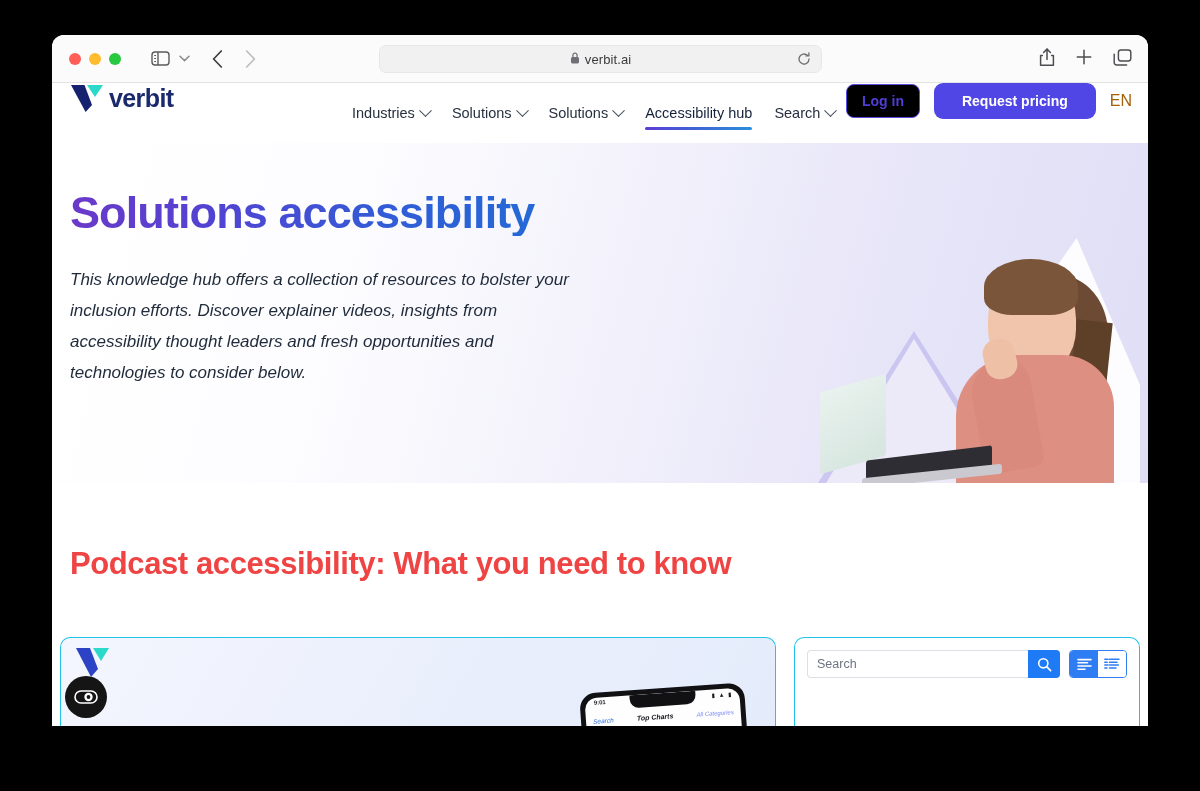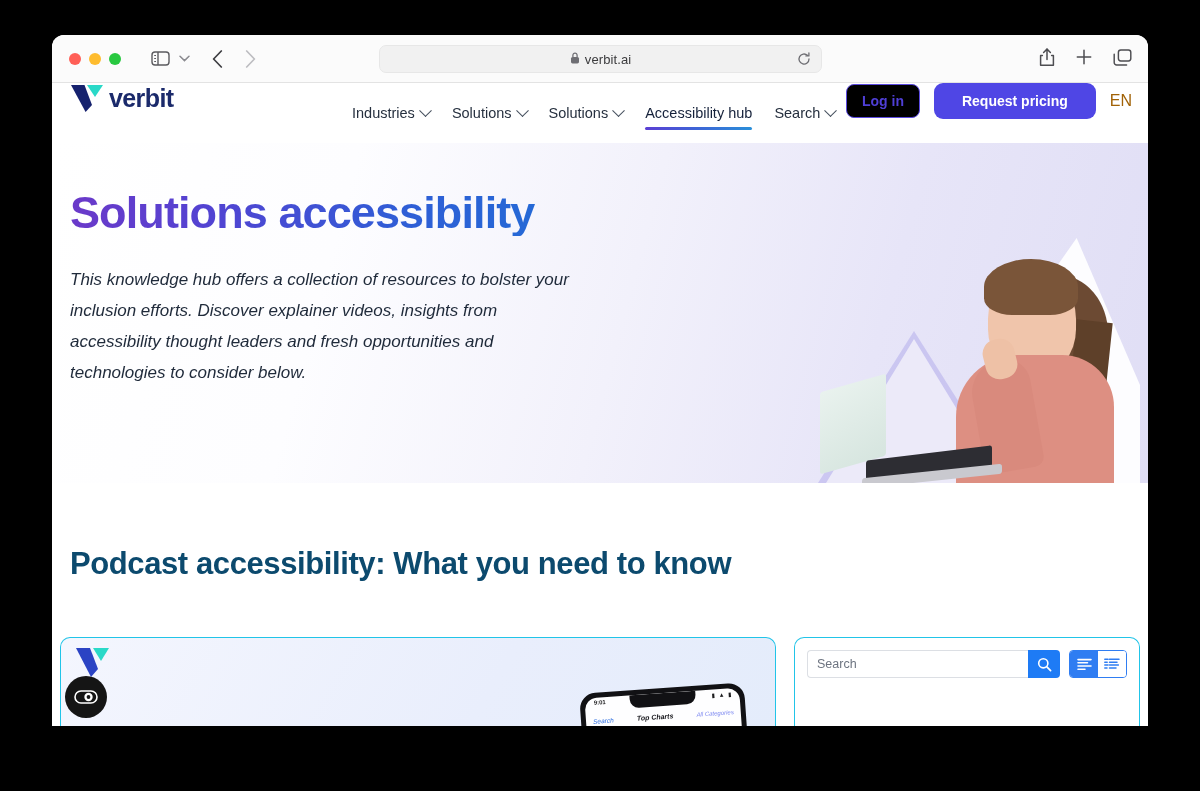--- a/index.html
+++ b/index.html
@@ -337,21 +337,21 @@
     border-radius: 3px;
   }
 
   
   #section-heading {
     position: absolute;
     left: 18px;
     top: 511px;
     font-size: 31px;
     font-weight: 700;
-    color: #0c4a6e;
+    color: #ef4444;
     letter-spacing: -.4px;
   }
 
   
   #cards-row {
     position: absolute;
     left: 8px;
     top: 602px;
     right: 8px;
     height: 89px;

